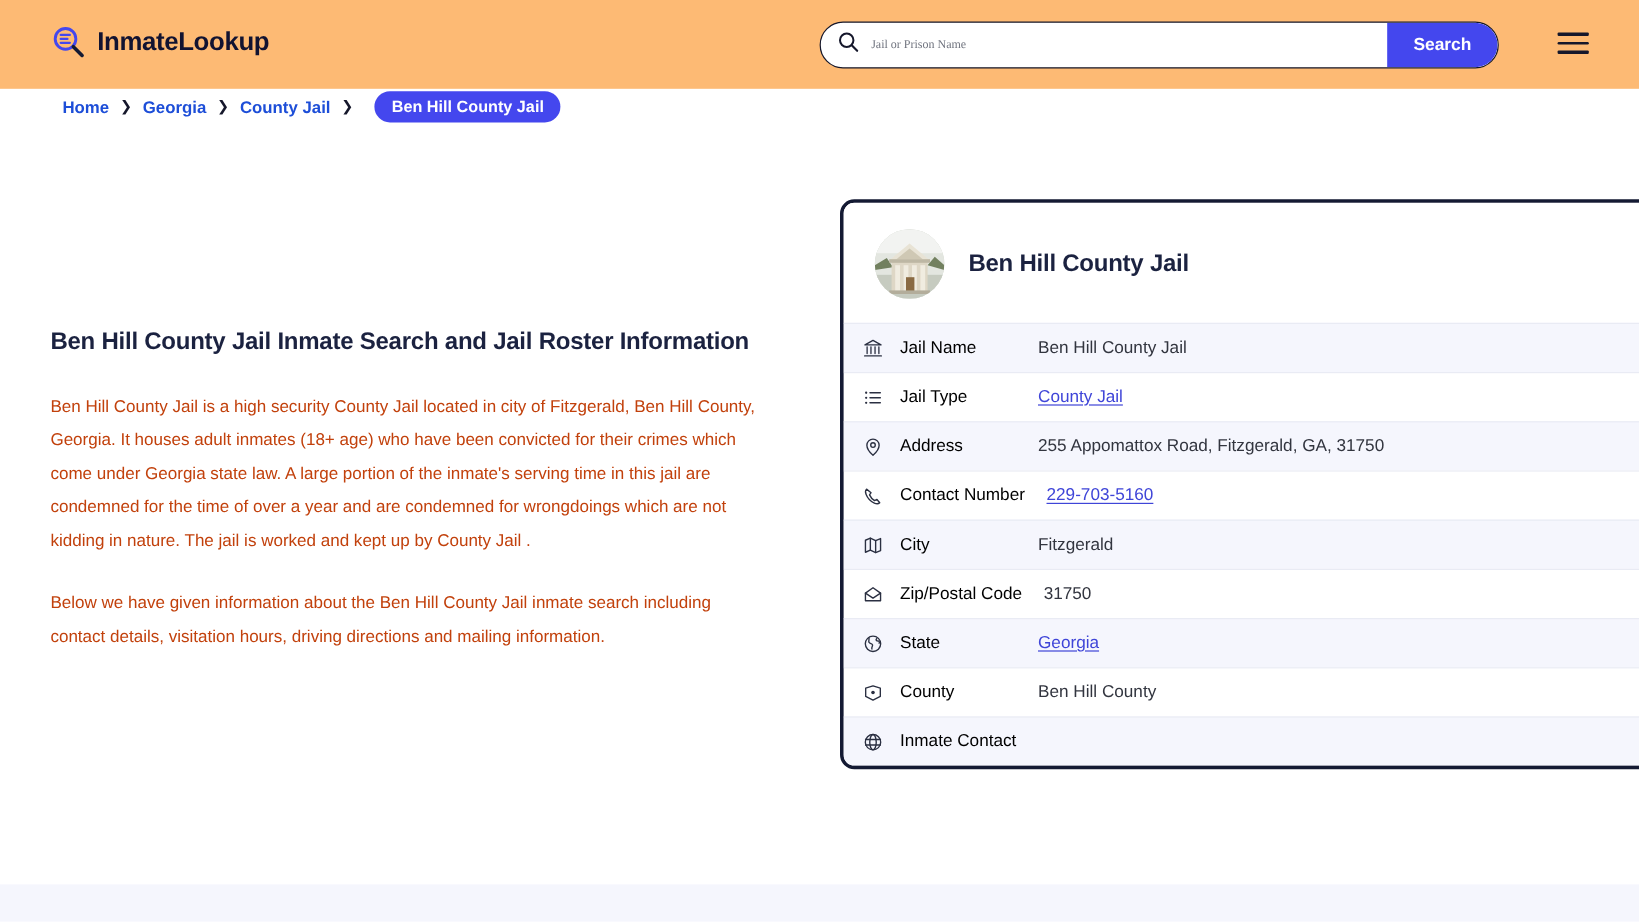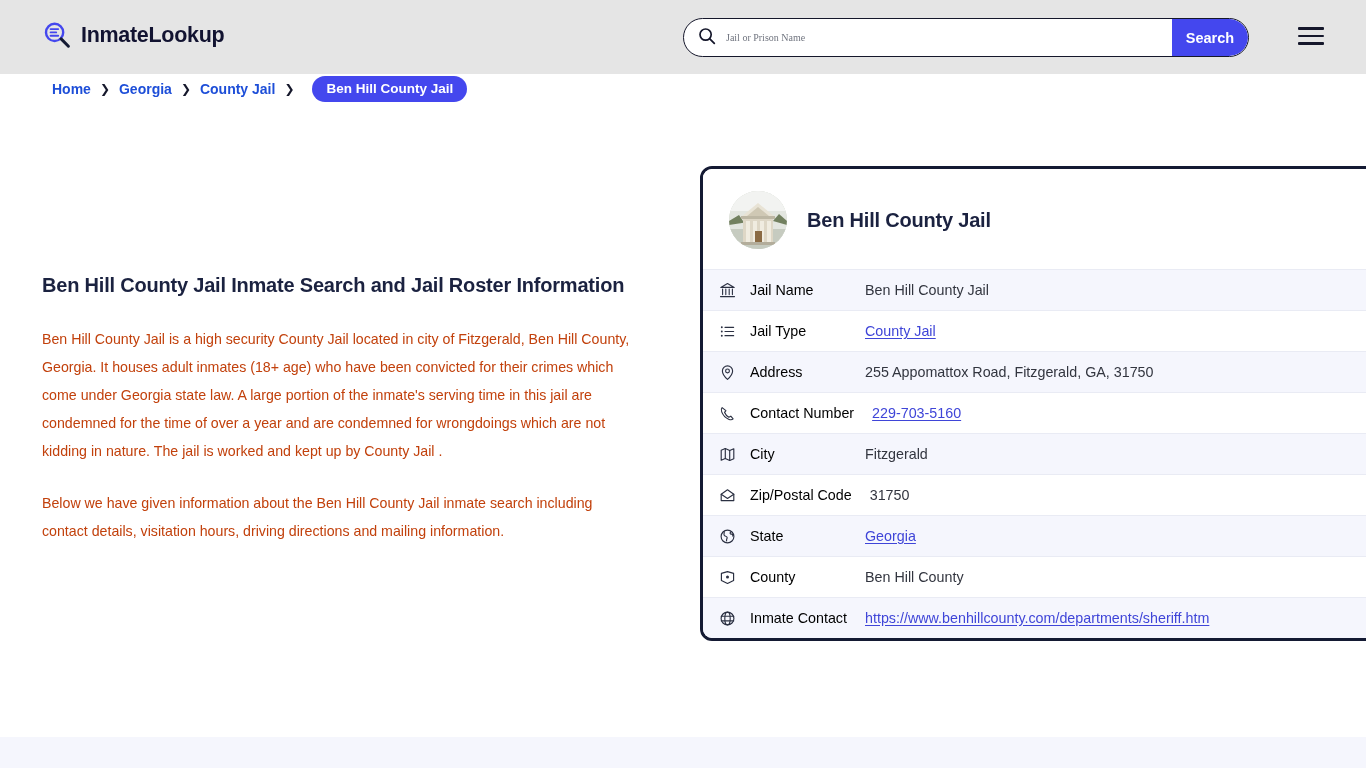--- a/index.html
+++ b/index.html
@@ -9,21 +9,21 @@
     width: 1366px; height: 768px;
     background: #ffffff;
     font-family: "Liberation Sans", "DejaVu Sans", sans-serif;
     overflow: hidden;
   }
 
   
   .header {
     position: relative;
     height: 74px;
-    background: #e5e5e5;
+    background: #fdba74;
     display: flex;
     align-items: center;
   }
   .brand {
     position: absolute;
     left: 42px; top: 20px;
     display: flex; align-items: center; gap: 9px;
     text-decoration: none;
   }
   .brand-icon { width: 30px; height: 30px; display: block; }
@@ -52,21 +52,21 @@
     font-size: 10px;
     font-family: Liberation Serif, serif;
     color: #30333f;
     background: transparent;
     padding: 0 10px 0 10px;
     height: 100%;
   }
   .search-input::placeholder { color: #70747f; opacity: 1; }
   .search-btn {
     flex: 0 0 auto;
-    width: 76px; height: 100%;
+    width: 92px; height: 100%;
     background: #4447ee;
     color: #ffffff;
     border: none;
     font-family: inherit;
     font-size: 14.5px;
     font-weight: 700;
     cursor: pointer;
     border-radius: 0 20px 20px 0;
   }
 
@@ -392,19 +392,18 @@
     <div class="info-row alt">
       <span class="row-icon">
         <svg viewBox="0 0 17 17" fill="none" stroke="#2b3042" stroke-width="1.15" stroke-linecap="round" stroke-linejoin="round" xmlns="http://www.w3.org/2000/svg">
           <circle cx="8.5" cy="8.5" r="6.4"></circle>
           <ellipse cx="8.5" cy="8.5" rx="2.7" ry="6.4"></ellipse>
           <line x1="2.3" y1="6.2" x2="14.7" y2="6.2"></line>
           <line x1="2.3" y1="10.8" x2="14.7" y2="10.8"></line>
         </svg>
       </span>
       <span class="row-label">Inmate Contact</span>
-      <a class="row-value link" href="#">https://www.benhillcounty.com/departments/sheriff.htm</a>
     </div>
 
   </div>
 </div>
 
 <div class="bottom-band"></div>
 
 </body></html>

